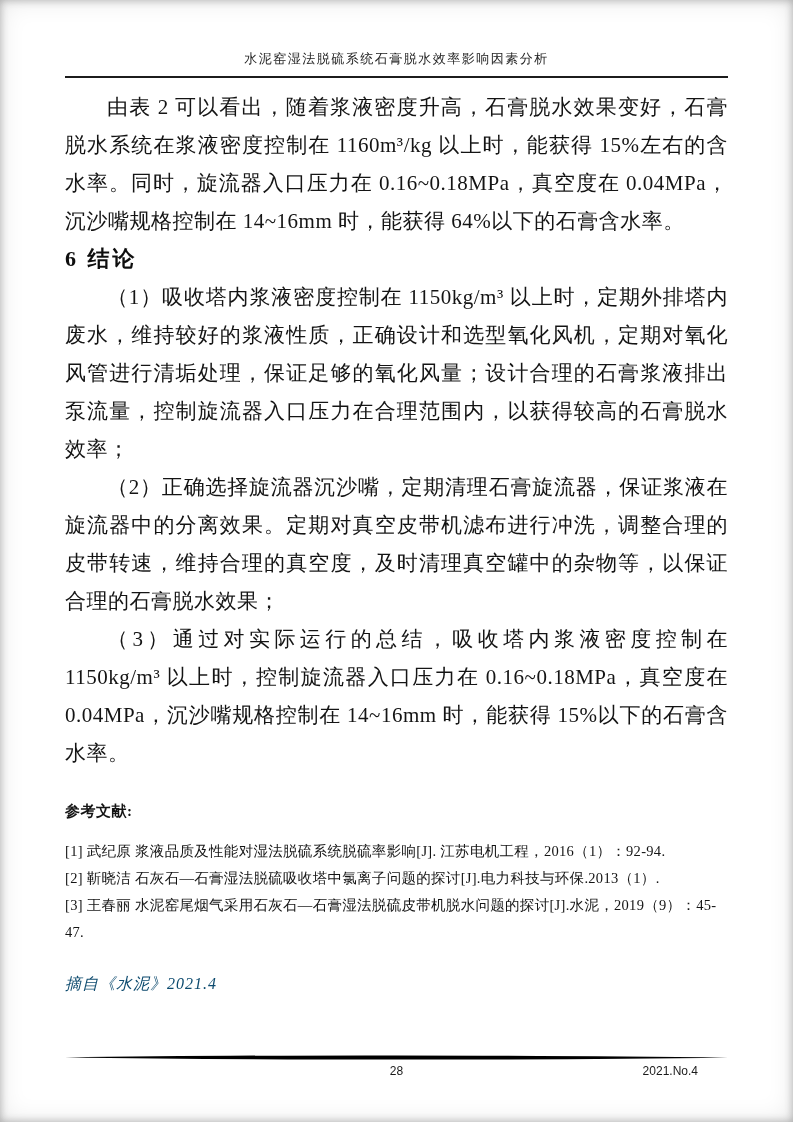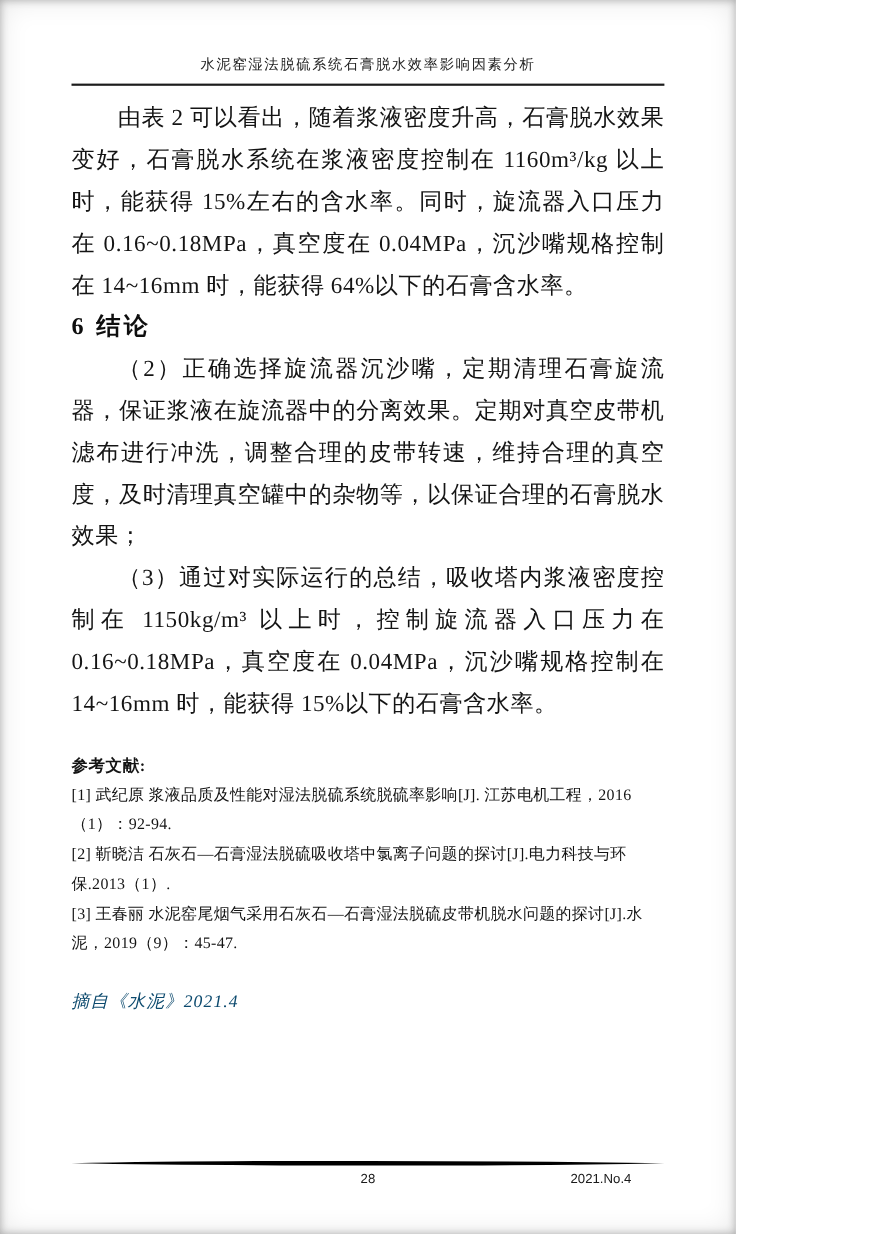--- a/index.html
+++ b/index.html
@@ -2,21 +2,21 @@
 <html><head>
 <meta charset="utf-8">
 <style>
   html, body {
     margin: 0;
     padding: 0;
     background: #ffffff;
   }
   .page {
     position: relative;
-    width: 669px;
+    width: 793px;
     height: 1122px;
     background: #ffffff;
     font-family: "Liberation Serif", "DejaVu Serif", serif;
     color: #111111;
     overflow: hidden;
     box-sizing: border-box;
   }
   .vignette {
     position: absolute;
     inset: 0;
@@ -59,21 +59,21 @@
     color: #0e0e0e;
   }
   .references {
     margin-top: 28px;
     color: #141414;
   }
   .ref-heading {
     font-weight: bold;
     font-size: 15px;
     line-height: 22px;
-    margin-bottom: 2px;
+    margin-bottom: 16px;
     letter-spacing: 0.5px;
   }
   .ref-item {
     font-size: 14.5px;
     line-height: 27px;
     letter-spacing: 0.3px;
   }
   .excerpt {
     margin-top: 28px;
     font-style: italic;
@@ -123,20 +123,21 @@
     <header>
       <div class="running-head">水泥窑湿法脱硫系统石膏脱水效率影响因素分析</div>
       <div class="header-rule"></div>
     </header>
 
     <main class="content">
       <p class="body-para">由表 2 可以看出，随着浆液密度升高，石膏脱水效果变好，石膏脱水系统在浆液密度控制在 1160m³/kg 以上时，能获得 15%左右的含水率。同时，旋流器入口压力在 0.16~0.18MPa，真空度在 0.04MPa，沉沙嘴规格控制在 14~16mm 时，能获得 64%以下的石膏含水率。</p>
 
       <h2 class="section-heading">6  结论</h2>
 
+      <p class="body-para">（1）吸收塔内浆液密度控制在 1150kg/m³ 以上时，定期外排塔内废水，维持较好的浆液性质，正确设计和选型氧化风机，定期对氧化风管进行清垢处理，保证足够的氧化风量；设计合理的石膏浆液排出泵流量，控制旋流器入口压力在合理范围内，以获得较高的石膏脱水效率；</p>
 
       <p class="body-para">（2）正确选择旋流器沉沙嘴，定期清理石膏旋流器，保证浆液在旋流器中的分离效果。定期对真空皮带机滤布进行冲洗，调整合理的皮带转速，维持合理的真空度，及时清理真空罐中的杂物等，以保证合理的石膏脱水效果；</p>
 
       <p class="body-para">（3）通过对实际运行的总结，吸收塔内浆液密度控制在 1150kg/m³ 以上时，控制旋流器入口压力在 0.16~0.18MPa，真空度在 0.04MPa，沉沙嘴规格控制在 14~16mm 时，能获得 15%以下的石膏含水率。</p>
 
       <section class="references">
         <div class="ref-heading">参考文献:</div>
         <div class="ref-item">[1] 武纪原  浆液品质及性能对湿法脱硫系统脱硫率影响[J]. 江苏电机工程，2016（1）：92-94.</div>
         <div class="ref-item">[2] 靳晓洁  石灰石—石膏湿法脱硫吸收塔中氯离子问题的探讨[J].电力科技与环保.2013（1）.</div>
         <div class="ref-item">[3] 王春丽  水泥窑尾烟气采用石灰石—石膏湿法脱硫皮带机脱水问题的探讨[J].水泥，2019（9）：45-47.</div>

